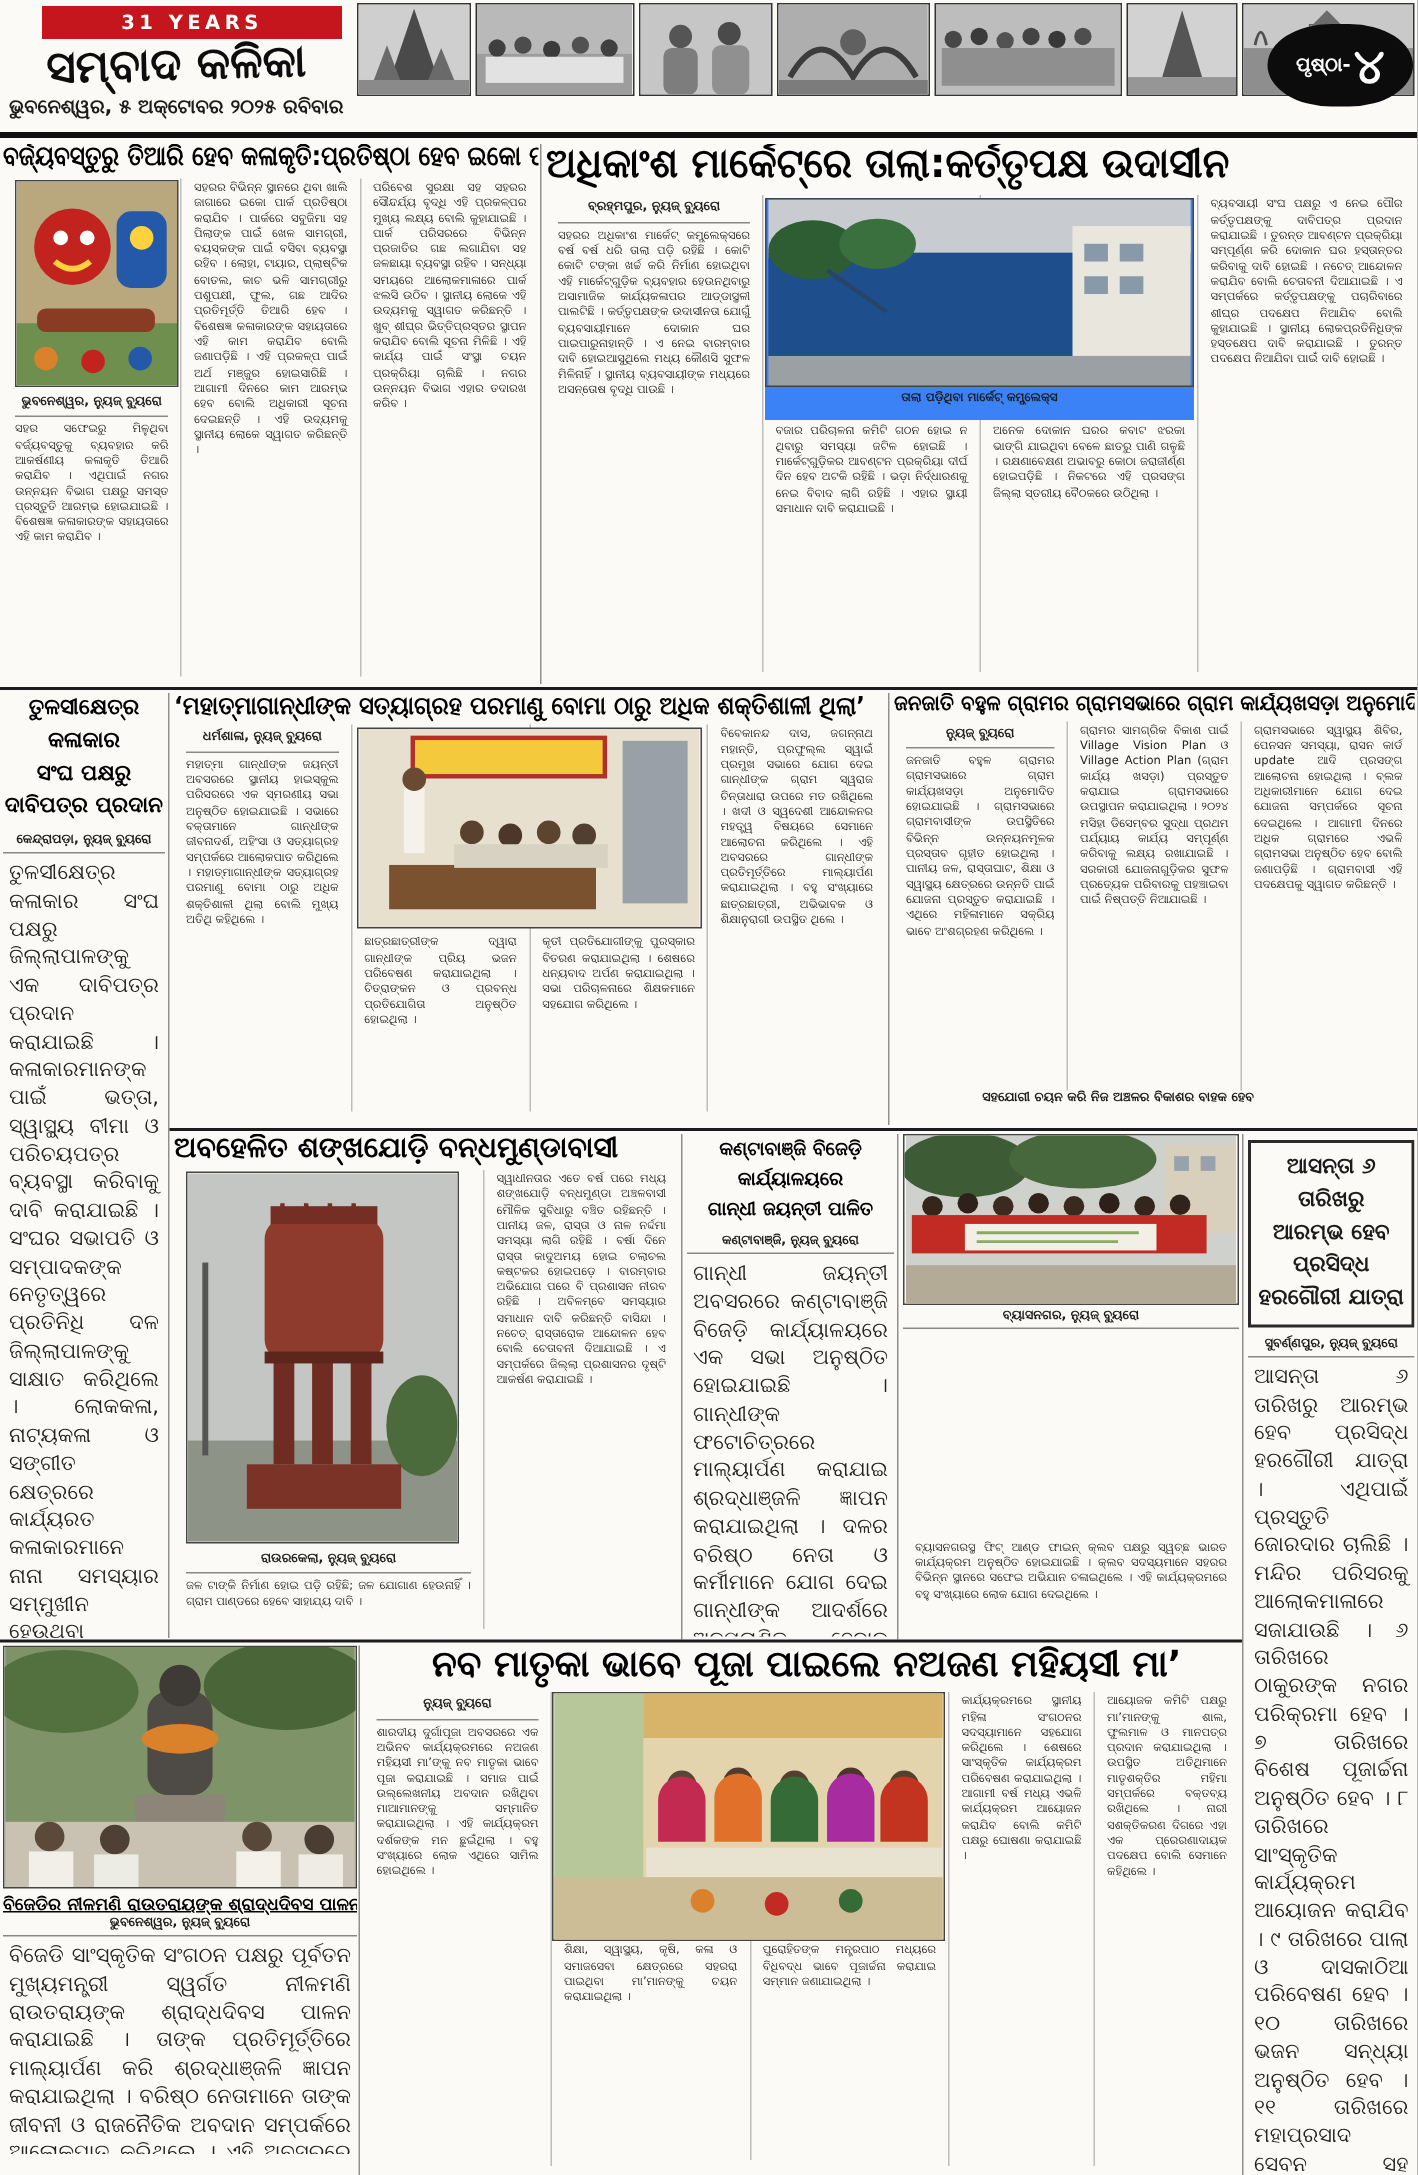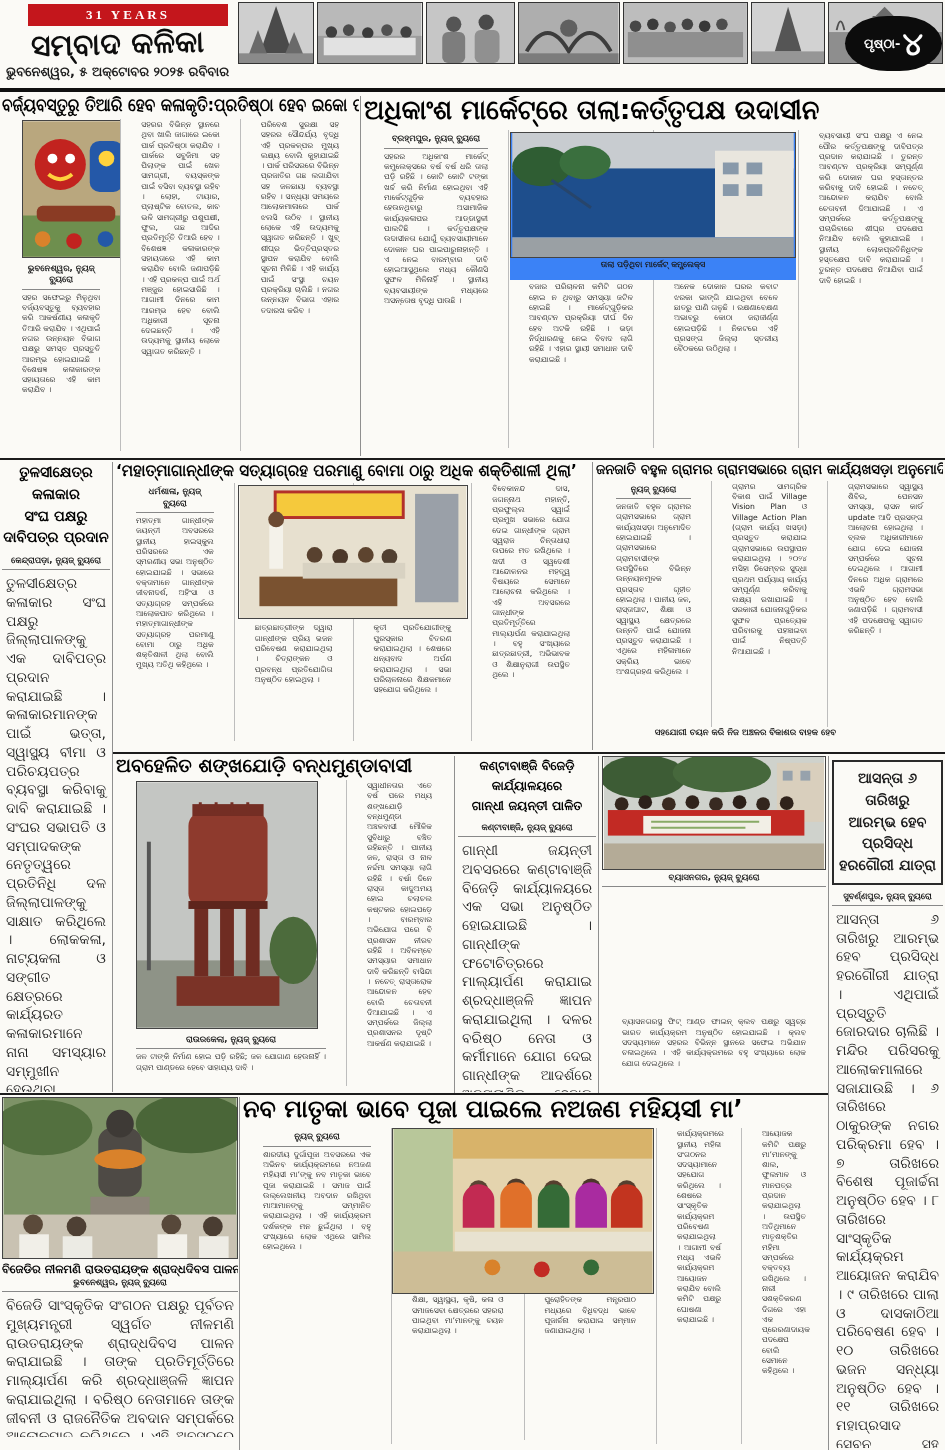--- a/index.html
+++ b/index.html
@@ -1,21 +1,21 @@
 <!DOCTYPE html>
 <html><head>
 <meta charset="utf-8">
 <style>
   html,body{margin:0;padding:0;background:#888;}
   .page{position:relative;width:945px;height:1450px;background:#fbfaf6;margin:0 auto;
         font-family:"DejaVu Sans","Liberation Sans",sans-serif;color:#1b1b1b;overflow:hidden;}
   .abs{position:absolute;overflow:hidden;}
   
   .ribbon{position:absolute;left:28px;top:4px;width:200px;height:22px;background:#c4161c;
-          display:flex;align-items:center;justify-content:center;font-family:Liberation Serif, serif;}
+          display:flex;align-items:center;justify-content:center;}
   .ribbon:before,.ribbon:after{content:"";position:absolute;top:6px;width:46px;height:20px;background:#a81217;z-index:-1;}
   .ribbon:before{left:-34px;transform:skewY(-12deg);}
   .ribbon:after{right:-34px;transform:skewY(12deg);}
   .ribbon span{color:#fff;font-weight:bold;font-size:13px;letter-spacing:3px;}
   .logo{position:absolute;left:0;top:26px;width:235px;text-align:center;font-weight:900;
         font-size:30px;letter-spacing:0px;transform:rotate(-1.5deg);color:#0d0d0d;}
   .dateline{position:absolute;left:0;top:64px;width:235px;text-align:center;font-weight:700;font-size:13px;}
   .strip{position:absolute;left:238px;top:2px;width:705px;height:62px;display:flex;gap:3px;}
   .strip .ph{height:62px;border:1px solid #333;box-sizing:border-box;position:relative;overflow:hidden;}
   .badge{position:absolute;left:845px;top:16px;width:97px;height:55px;background:#0c0c0c;
@@ -25,21 +25,21 @@
   .mastrule{position:absolute;left:0;top:88px;width:945px;height:4px;background:#101010;}
   
   .hrule{position:absolute;background:#1c1c1c;height:2px;}
   .vrule{position:absolute;background:#8f8f8f;width:1px;}
   
   .hl{font-weight:900;color:#000;line-height:1.05;}
   .fit{white-space:nowrap;transform-origin:0 50%;}
   .byline{font-size:8.5px;font-weight:bold;text-align:center;padding:2px 2px 3px;
           border-bottom:1px solid #888;margin-bottom:3px;}
   .cols{display:flex;align-items:stretch;}
-  .col{flex:1;padding:1px 20px;font-size:7.7px;line-height:1.34;text-align:justify;color:#222;overflow:hidden;}
+  .col{flex:1;padding:1px 8px;font-size:7.7px;line-height:1.34;text-align:justify;color:#222;overflow:hidden;}
   .col+.col{border-left:1px solid #bdbdbd;}
   .body-sm{font-size:14px;line-height:1.34;text-align:justify;color:#222;padding:1px 4px;overflow:hidden;}
   .photo{border:1px solid #444;box-sizing:border-box;display:block;}
   .caption{font-size:8px;font-weight:bold;text-align:center;padding:2px 0;}
   .subhead{font-size:11px;font-weight:900;text-align:center;padding:2px 0;color:#000;}
   .kicker{font-size:8.5px;font-weight:bold;text-align:right;}
   .boxhl{border:2px solid #2a2a2a;padding:6px 2px;text-align:center;font-weight:900;font-size:14.5px;line-height:1.5;}
 </style>
 </head>
 <body>
@@ -335,28 +335,28 @@
       <rect x="0" y="118" width="236" height="44" fill="#c9c2b2"></rect>
       <circle cx="30" cy="128" r="10" fill="#5b4a3a"></circle>
         <rect x="16" y="138" width="30" height="24" fill="#f1efe8"></rect>
       <circle cx="74" cy="130" r="10" fill="#4e4034"></circle>
         <rect x="60" y="140" width="30" height="22" fill="#ecebe4"></rect>
       <circle cx="170" cy="128" r="10" fill="#57483a"></circle>
         <rect x="156" y="138" width="30" height="24" fill="#f3f1ea"></rect>
       <circle cx="212" cy="130" r="10" fill="#4a3d32"></circle>
         <rect x="198" y="140" width="30" height="22" fill="#eeece5"></rect>
     </svg>
-    <div class="hl fit" style="font-size:11.5px;text-align:right;margin-top:4px;">ବିଜେଡିର ନୀଳମଣି ରାଉତରାୟଙ୍କ ଶ୍ରାଦ୍ଧଦିବସ ପାଳନ</div>
+    <div class="hl fit" style="font-size:11.5px;text-align:right;margin-top:4px;text-decoration:underline;">ବିଜେଡିର ନୀଳମଣି ରାଉତରାୟଙ୍କ ଶ୍ରାଦ୍ଧଦିବସ ପାଳନ</div>
     <div class="byline">ଭୁବନେଶ୍ୱର, ନ୍ୟୁଜ୍ ବ୍ୟୁରୋ</div>
     <div class="body-sm" style="height:140px;">ବିଜେଡି ସାଂସ୍କୃତିକ ସଂଗଠନ ପକ୍ଷରୁ ପୂର୍ବତନ ମୁଖ୍ୟମନ୍ତ୍ରୀ ସ୍ୱର୍ଗତ ନୀଳମଣି ରାଉତରାୟଙ୍କ ଶ୍ରାଦ୍ଧଦିବସ ପାଳନ କରାଯାଇଛି । ତାଙ୍କ ପ୍ରତିମୂର୍ତ୍ତିରେ ମାଲ୍ୟାର୍ପଣ କରି ଶ୍ରଦ୍ଧାଞ୍ଜଳି ଜ୍ଞାପନ କରାଯାଇଥିଲା । ବରିଷ୍ଠ ନେତାମାନେ ତାଙ୍କ ଜୀବନୀ ଓ ରାଜନୈତିକ ଅବଦାନ ସମ୍ପର୍କରେ ଆଲୋକପାତ କରିଥିଲେ । ଏହି ଅବସରରେ ଦଳର ବହୁ କର୍ମୀ ଉପସ୍ଥିତ ରହି ଶ୍ରଦ୍ଧାଞ୍ଜଳି ଅର୍ପଣ କରିଥିଲେ ।</div>
   </div>
   <div class="vrule" style="left:239px;top:1097px;height:353px;"></div>
 
   <div class="abs" style="left:243px;top:1097px;width:583px;height:353px;">
-    <div class="hl fit" style="font-size:24px;">ନବ ମାତୃକା ଭାବେ ପୂଜା ପାଇଲେ ନଅଜଣ ମହିୟସୀ ମା’</div>
+    <div class="hl fit" style="font-size:24px;margin-left:45px;">ନବ ମାତୃକା ଭାବେ ପୂଜା ପାଇଲେ ନଅଜଣ ମହିୟସୀ ମା’</div>
     <div class="cols" style="height:316px;margin-top:6px;">
       <div class="col" style="flex:0 0 108px;">
         <div class="byline">ନ୍ୟୁଜ୍ ବ୍ୟୁରୋ</div>
         <span>ଶାରଦୀୟ ଦୁର୍ଗାପୂଜା ଅବସରରେ ଏକ ଅଭିନବ କାର୍ଯ୍ୟକ୍ରମରେ ନଅଜଣ ମହିୟସୀ ମା’ଙ୍କୁ ନବ ମାତୃକା ଭାବେ ପୂଜା କରାଯାଇଛି । ସମାଜ ପାଇଁ ଉଲ୍ଲେଖନୀୟ ଅବଦାନ ରଖିଥିବା ମାଆମାନଙ୍କୁ ସମ୍ମାନିତ କରାଯାଇଥିଲା । ଏହି କାର୍ଯ୍ୟକ୍ରମ ଦର୍ଶକଙ୍କ ମନ ଛୁଇଁଥିଲା । ବହୁ ସଂଖ୍ୟାରେ ଲୋକ ଏଥିରେ ସାମିଲ ହୋଇଥିଲେ ।</span>
       </div>
       <div class="col" style="flex:0 0 264px;padding:0;">
         <svg class="photo" width="262" height="166" viewBox="0 0 262 166">
           <rect width="262" height="166" fill="#e4d4ae"></rect>
           <rect width="60" height="166" fill="#b8c79a"></rect>
           <rect x="60" y="0" width="202" height="30" fill="#d8b36a"></rect>

